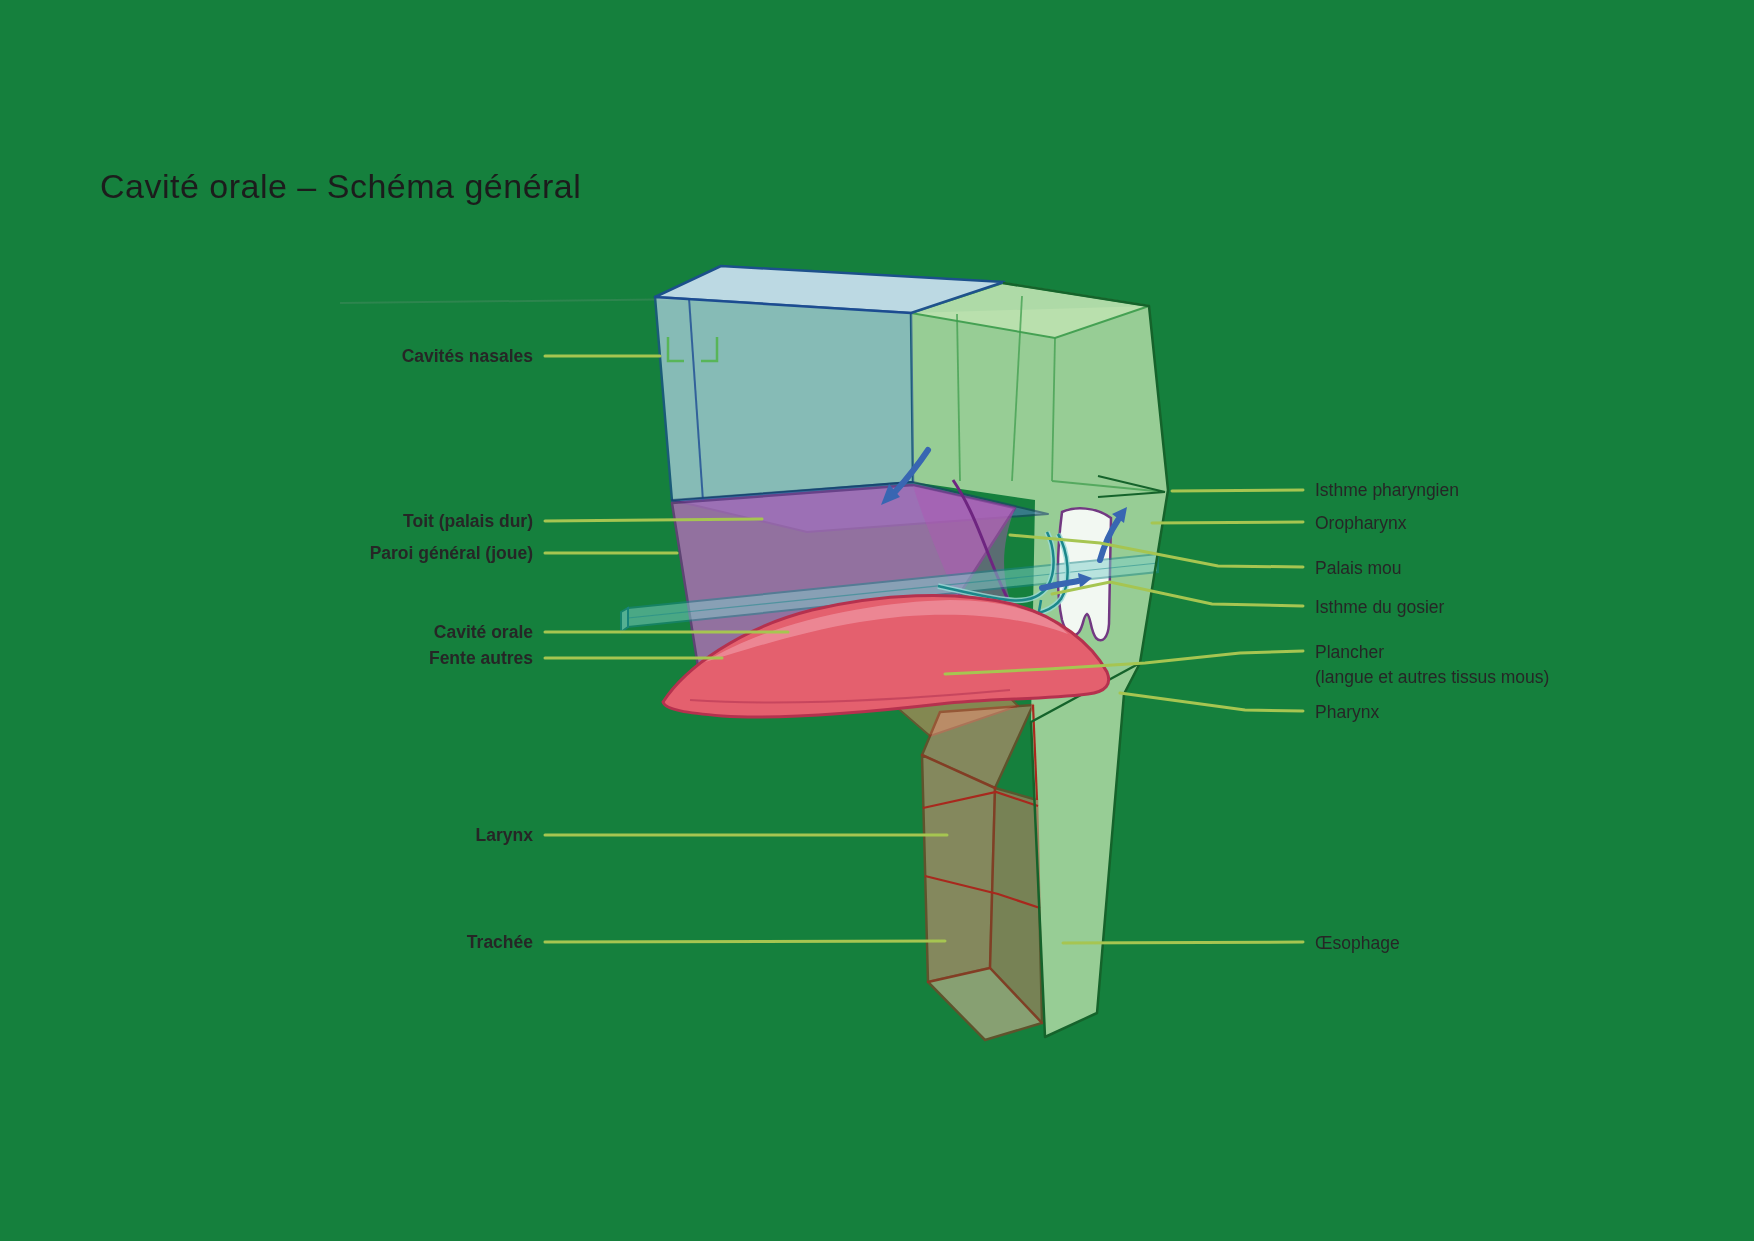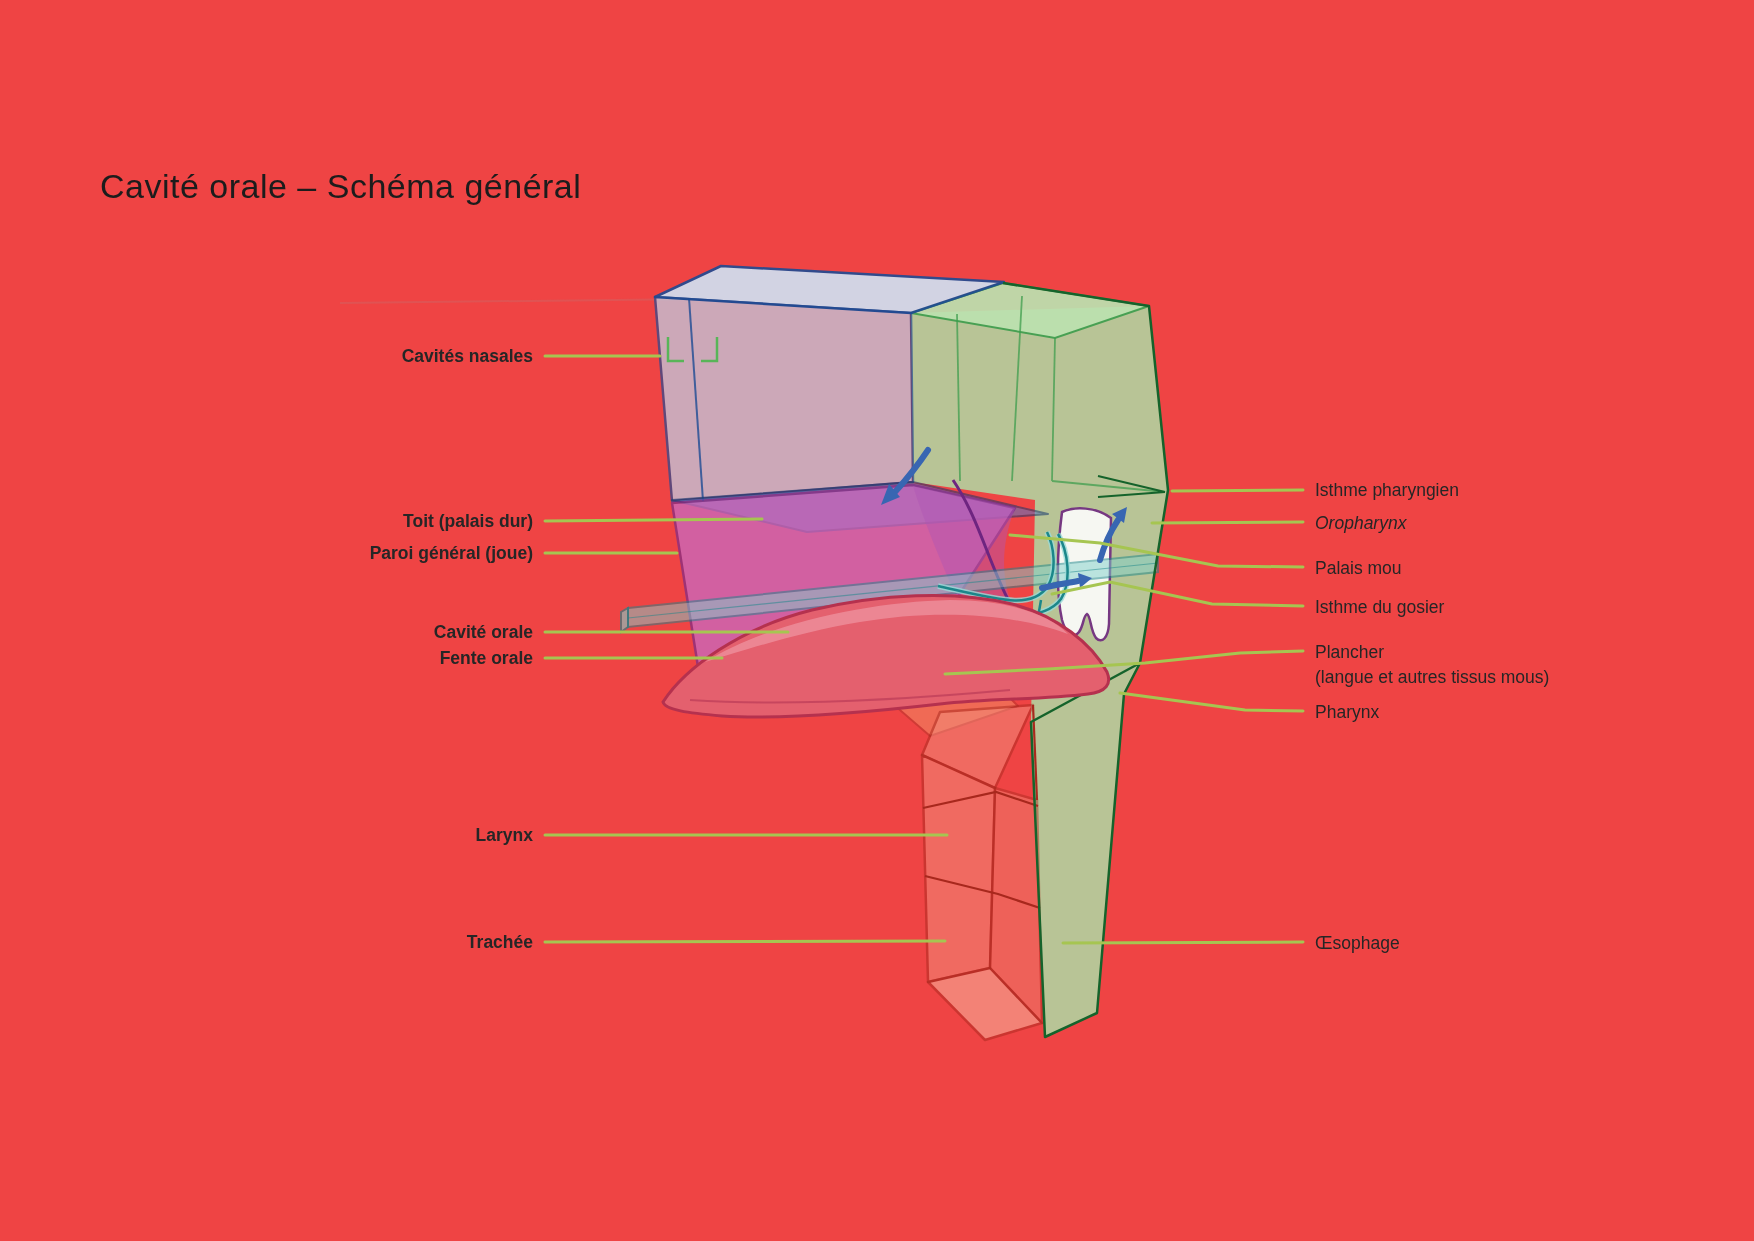--- a/index.html
+++ b/index.html
@@ -1,16 +1,16 @@
 <!DOCTYPE html>
 <html><head>
 <meta charset="utf-8">
 <style>
   html,body{margin:0;padding:0;background:#fff;}
-  .canvas{position:relative;width:1754px;height:1241px;background:#ef4444;overflow:hidden;
+  .canvas{position:relative;width:1754px;height:1241px;background:#15803d;overflow:hidden;
           font-family:"Liberation Sans",sans-serif;}
   .canvas svg{position:absolute;left:0;top:0;}
   .page-title{position:absolute;left:100px;top:167px;font-size:34px;color:#1c1c1c;
               letter-spacing:.5px;white-space:nowrap;}
   .lbl{position:absolute;font-size:17.5px;color:#262626;line-height:22px;white-space:nowrap;}
   .lbl-l{text-align:right;font-weight:bold;}
   .lbl-r{text-align:left;}
 </style>
 </head>
 <body>
@@ -125,26 +125,26 @@
       <path d="M1063,943 L1303,942"></path>
     </g>
   </svg>
 
   <div class="page-title">Cavité orale – Schéma général</div>
 
   <div class="lbl lbl-l" style="right:1221px;top:345px;">Cavités nasales</div>
   <div class="lbl lbl-l" style="right:1221px;top:510px;">Toit (palais dur)</div>
   <div class="lbl lbl-l" style="right:1221px;top:542px;">Paroi général (joue)</div>
   <div class="lbl lbl-l" style="right:1221px;top:621px;">Cavité orale</div>
-  <div class="lbl lbl-l" style="right:1221px;top:647px;">Fente orale</div>
+  <div class="lbl lbl-l" style="right:1221px;top:647px;">Fente autres</div>
   <div class="lbl lbl-l" style="right:1221px;top:824px;">Larynx</div>
   <div class="lbl lbl-l" style="right:1221px;top:931px;">Trachée</div>
 
   <div class="lbl lbl-r" style="left:1315px;top:479px;">Isthme pharyngien</div>
-  <div class="lbl lbl-r" style="left:1315px;top:512px;font-style:italic;">Oropharynx</div>
+  <div class="lbl lbl-r" style="left:1315px;top:512px;">Oropharynx</div>
   <div class="lbl lbl-r" style="left:1315px;top:557px;">Palais mou</div>
   <div class="lbl lbl-r" style="left:1315px;top:596px;">Isthme du gosier</div>
   <div class="lbl lbl-r" style="left:1315px;top:640px;line-height:25px;">
     <div>Plancher</div>
     <div>(langue et autres tissus mous)</div>
   </div>
   <div class="lbl lbl-r" style="left:1315px;top:701px;">Pharynx</div>
   <div class="lbl lbl-r" style="left:1315px;top:932px;">Œsophage</div>
 
 </div>

